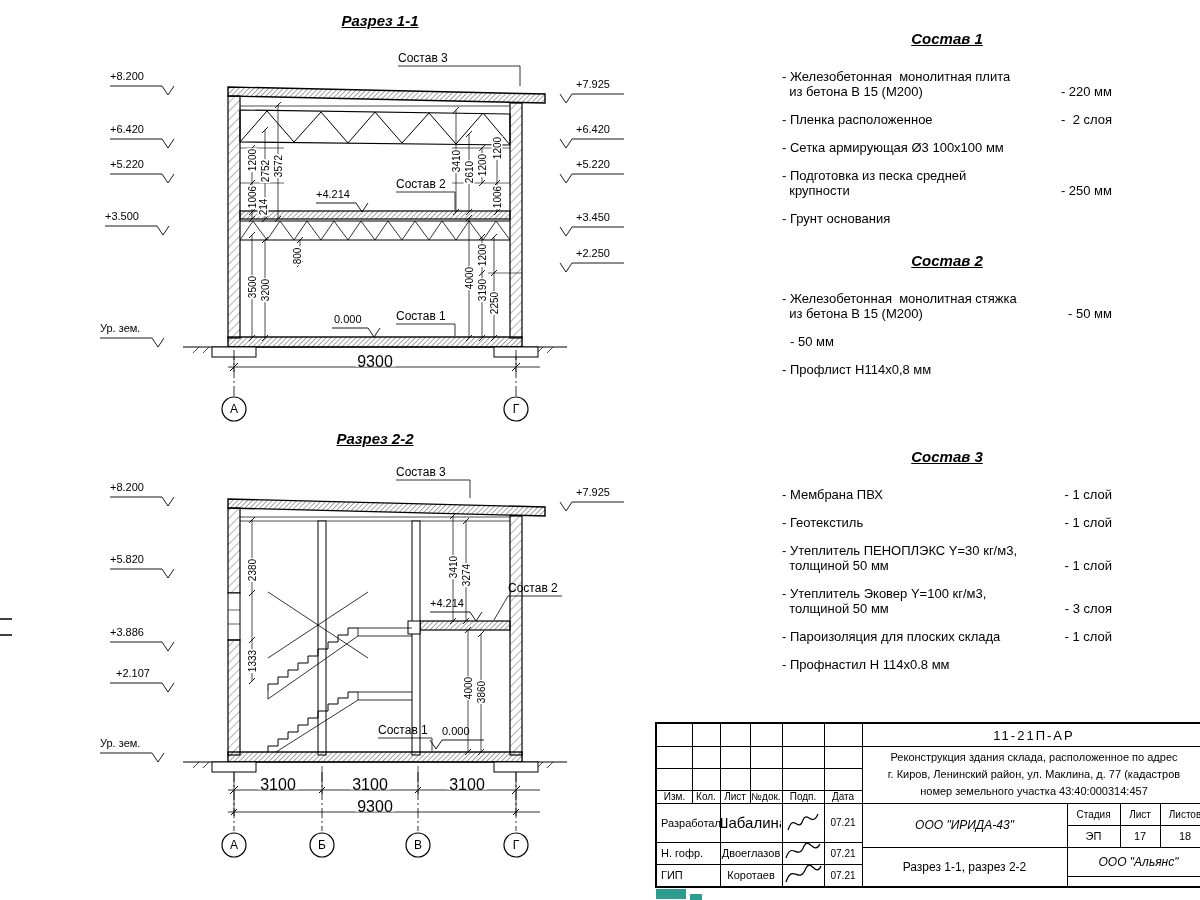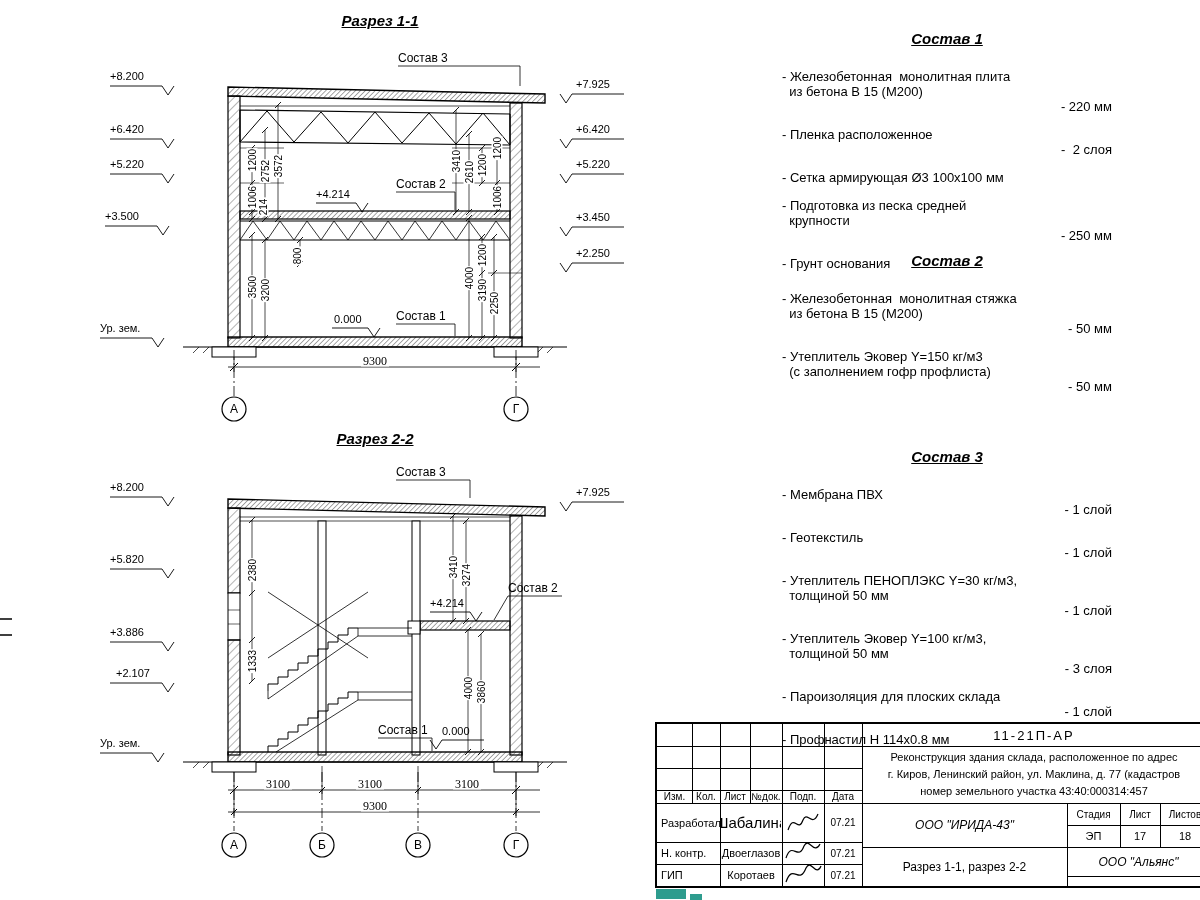--- a/index.html
+++ b/index.html
@@ -4,30 +4,30 @@
 <style>
   html,body{margin:0;padding:0;}
   body{width:1200px;height:900px;overflow:hidden;background:#fff;
        font-family:"Liberation Sans",sans-serif;color:#000;}
   .sheet{position:relative;width:1200px;height:900px;background:#fff;overflow:hidden;}
   svg.linework{position:absolute;left:0;top:0;}
   .t{position:absolute;font-size:11px;white-space:nowrap;line-height:12px;}
   .callout{position:absolute;font-size:12px;white-space:nowrap;}
   .dim{position:absolute;font-size:10px;line-height:11px;white-space:nowrap;
        background:#fff;padding:0 1px;transform:translate(-50%,-50%) rotate(-90deg);}
-  .dimh{position:absolute;font-size:12px;line-height:11px;white-space:nowrap;
-       background:#fff;padding:0 2px;transform:translate(-50%,-50%);font-family:Liberation Serif, serif;}
+  .dimh{position:absolute;font-size:16px;line-height:11px;white-space:nowrap;
+       background:#fff;padding:0 2px;transform:translate(-50%,-50%);}
   .sec-title{position:absolute;font-size:15px;font-weight:bold;font-style:italic;
        text-decoration:underline;transform:translateX(-50%);white-space:nowrap;}
   .axis-letter{position:absolute;font-size:12px;transform:translate(-50%,-50%);}
   .comp{position:absolute;width:330px;}
   .comp-title{text-align:center;font-size:15px;font-weight:bold;font-style:italic;
        text-decoration:underline;margin-bottom:22px;}
   .comp-item{display:flex;justify-content:space-between;margin-bottom:13px;
-       font-size:13px;line-height:15px;flex-direction:column;}
+       font-size:13px;line-height:15px;}
   .comp-text{white-space:pre-wrap;}
   .comp-value{white-space:pre;align-self:flex-end;margin-left:8px;}
   .tb{position:absolute;left:655px;top:722px;width:553px;height:166px;
       border:2px solid #000;box-sizing:border-box;}
   .tb .vl{position:absolute;width:0;border-left:1px solid #000;}
   .tb .hl{position:absolute;height:0;border-top:1px solid #000;}
   .tb .cell{position:absolute;display:flex;align-items:center;justify-content:center;
       font-size:10px;text-align:center;overflow:hidden;}
   .tb .cell.left{justify-content:flex-start;padding-left:2px;}
   .tb .it{font-style:italic;}
@@ -242,23 +242,25 @@
 </div>
 
 <div class="comp" style="left:782px;top:252px">
   <div class="comp-title">Состав 2</div>
   <div class="comp-item">
     <div class="comp-text">- Железобетонная  монолитная стяжка
   из бетона В 15 (М200)</div>
     <div class="comp-value">- 50 мм</div>
   </div>
   <div class="comp-item">
-    <div class="comp-text">- Утеплитель Эковер Y=150 кг/м3
-  (с заполнением гофр профлиста)</div>
     <div class="comp-value">- 50 мм</div>
+  </div>
+  <div class="comp-item">
+    <div class="comp-text">- Профлист Н114х0,8 мм</div>
+    <div class="comp-value"></div>
   </div>
 </div>
 
 <div class="comp" style="left:782px;top:448px">
   <div class="comp-title">Состав 3</div>
   <div class="comp-item">
     <div class="comp-text">- Мембрана ПВХ</div>
     <div class="comp-value">- 1 слой</div>
   </div>
   <div class="comp-item">
@@ -314,21 +316,21 @@
   <div class="cell" style="left:35px;top:66px;width:28px;height:13px">Кол.</div>
   <div class="cell" style="left:63px;top:66px;width:30px;height:13px">Лист</div>
   <div class="cell" style="left:93px;top:66px;width:32px;height:13px">№док.</div>
   <div class="cell" style="left:125px;top:66px;width:42px;height:13px">Подп.</div>
   <div class="cell" style="left:167px;top:66px;width:38px;height:13px">Дата</div>
 
   <div class="cell left" style="left:2px;top:79px;width:61px;height:39px;font-size:11px">Разработал</div>
   <div class="cell" style="left:64px;top:79px;width:60px;height:39px;font-size:15px">Шабалина</div>
   <div class="cell" style="left:167px;top:79px;width:38px;height:39px">07.21</div>
 
-  <div class="cell left" style="left:2px;top:118px;width:61px;height:22px;font-size:11px">Н. контр.</div>
+  <div class="cell left" style="left:2px;top:118px;width:61px;height:22px;font-size:11px">Н. гофр.</div>
   <div class="cell" style="left:64px;top:118px;width:60px;height:22px;font-size:11px">Двоеглазов</div>
   <div class="cell" style="left:167px;top:118px;width:38px;height:22px">07.21</div>
 
   <div class="cell left" style="left:2px;top:140px;width:61px;height:22px;font-size:11px">ГИП</div>
   <div class="cell" style="left:64px;top:140px;width:60px;height:22px;font-size:11px">Коротаев</div>
   <div class="cell" style="left:167px;top:140px;width:38px;height:22px">07.21</div>
 
   <div class="cell it" style="left:205px;top:79px;width:205px;height:44px;font-size:12px">ООО "ИРИДА-43"</div>
   <div class="cell" style="left:205px;top:123px;width:205px;height:39px;font-size:12px">Разрез 1-1, разрез 2-2</div>
 

